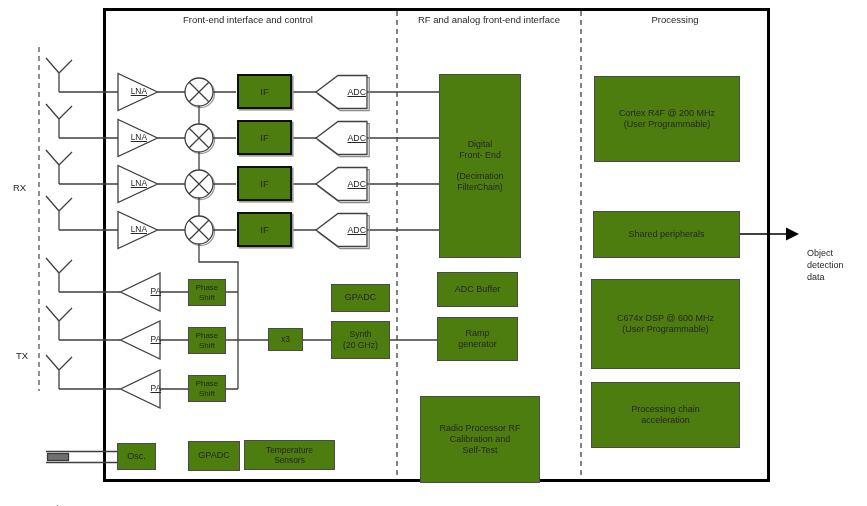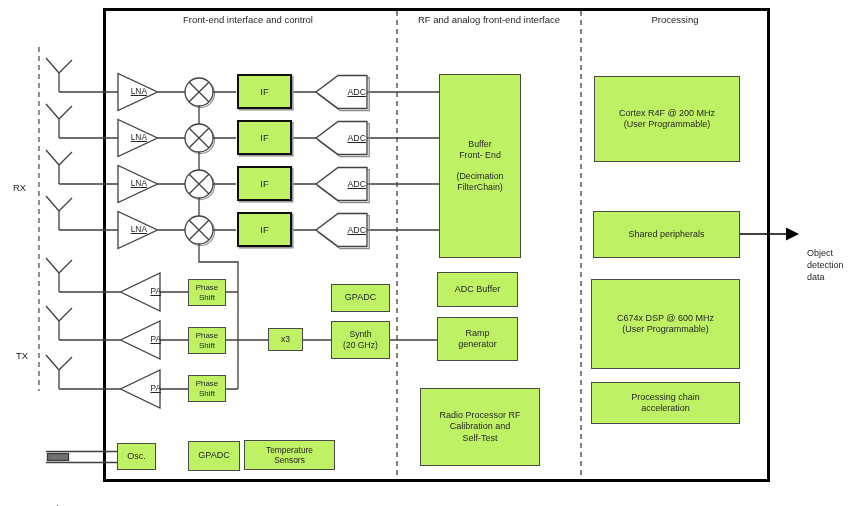--- a/index.html
+++ b/index.html
@@ -3,21 +3,21 @@
 <meta charset="utf-8">
 <style>
   html,body{margin:0;padding:0;background:#ffffff;}
   .stage{
     position:relative;width:867px;height:506px;background:#ffffff;
     font-family:"Liberation Sans","DejaVu Sans",sans-serif;color:#262626;
     overflow:hidden;
   }
   .stage svg{position:absolute;left:0;top:0;pointer-events:none;}
   .box{
-    position:absolute;box-sizing:border-box;background:#bef264;
+    position:absolute;box-sizing:border-box;background:#4d7c0f;
     border:1.4px solid #4a4a4a;display:flex;align-items:center;justify-content:center;
     text-align:center;font-size:9px;line-height:1.25;white-space:pre-line;color:#262626;
   }
   .box.bold{border:2.6px solid #0f0f0f;box-shadow:1.6px 1.6px 0 #9a9a9a;font-size:9.5px;}
   .lbl{
     position:absolute;font-size:9px;line-height:1.3;color:#262626;white-space:pre-line;margin-top:33px;
   }
   .lbl.center{}
   .hdr{position:absolute;top:14px;transform:translateX(-50%);font-size:9.5px;color:#262626;white-space:nowrap;}
   .shape-label{position:absolute;text-align:right;font-size:8.4px;color:#262626;text-decoration:underline;}
@@ -158,37 +158,37 @@
 (20 GHz)</div>
 
   <div class="box" style="left:117px;top:443px;width:39px;height:27px">Osc.</div>
   <div class="box" style="left:188px;top:441px;width:52px;height:30px">GPADC</div>
   <div class="box" style="left:244px;top:440px;width:91px;height:30px;font-size:8.4px;line-height:1.2">Temperature
 Sensors</div>
 
   <div class="lbl center" style="left:36px;top:471px;width:58px">40-Mhz
 crystal</div>
 
-  <div class="box" style="left:439px;top:74px;width:82px;height:184px;font-size:8.8px">Buffer
+  <div class="box" style="left:439px;top:74px;width:82px;height:184px;font-size:8.8px">Digital
 Front- End
 
 (Decimation
 FilterChain)</div>
   <div class="box" style="left:437px;top:272px;width:81px;height:35px">ADC Buffer</div>
   <div class="box" style="left:437px;top:317px;width:81px;height:44px">Ramp
 generator</div>
-  <div class="box" style="left:420px;top:388px;width:120px;height:78px">Radio Processor RF
+  <div class="box" style="left:420px;top:396px;width:120px;height:87px">Radio Processor RF
 Calibration and
 Self-Test</div>
 
   <div class="box" style="left:594px;top:76px;width:146px;height:86px">Cortex R4F @ 200 MHz
 (User Programmable)</div>
   <div class="box" style="left:593px;top:211px;width:147px;height:47px">Shared peripherals</div>
   <div class="box" style="left:591px;top:279px;width:149px;height:90px">C674x DSP @ 600 MHz
 (User Programmable)</div>
-  <div class="box" style="left:591px;top:382px;width:149px;height:42px">Processing chain
+  <div class="box" style="left:591px;top:382px;width:149px;height:66px">Processing chain
 acceleration</div>
 
   <div class="lbl" style="left:807px;top:214px;line-height:1.35">Object
 detection
 data</div>
 
 </div>
 
 </body></html>

